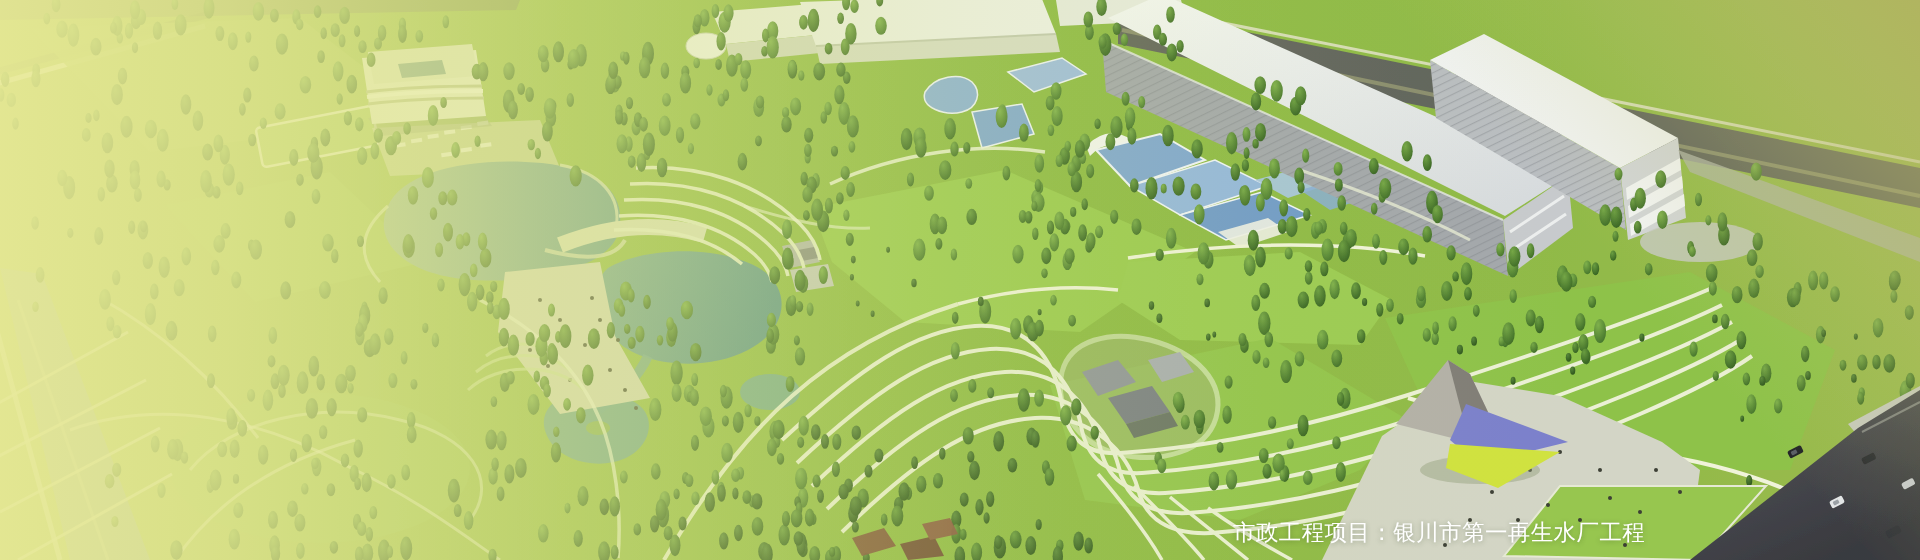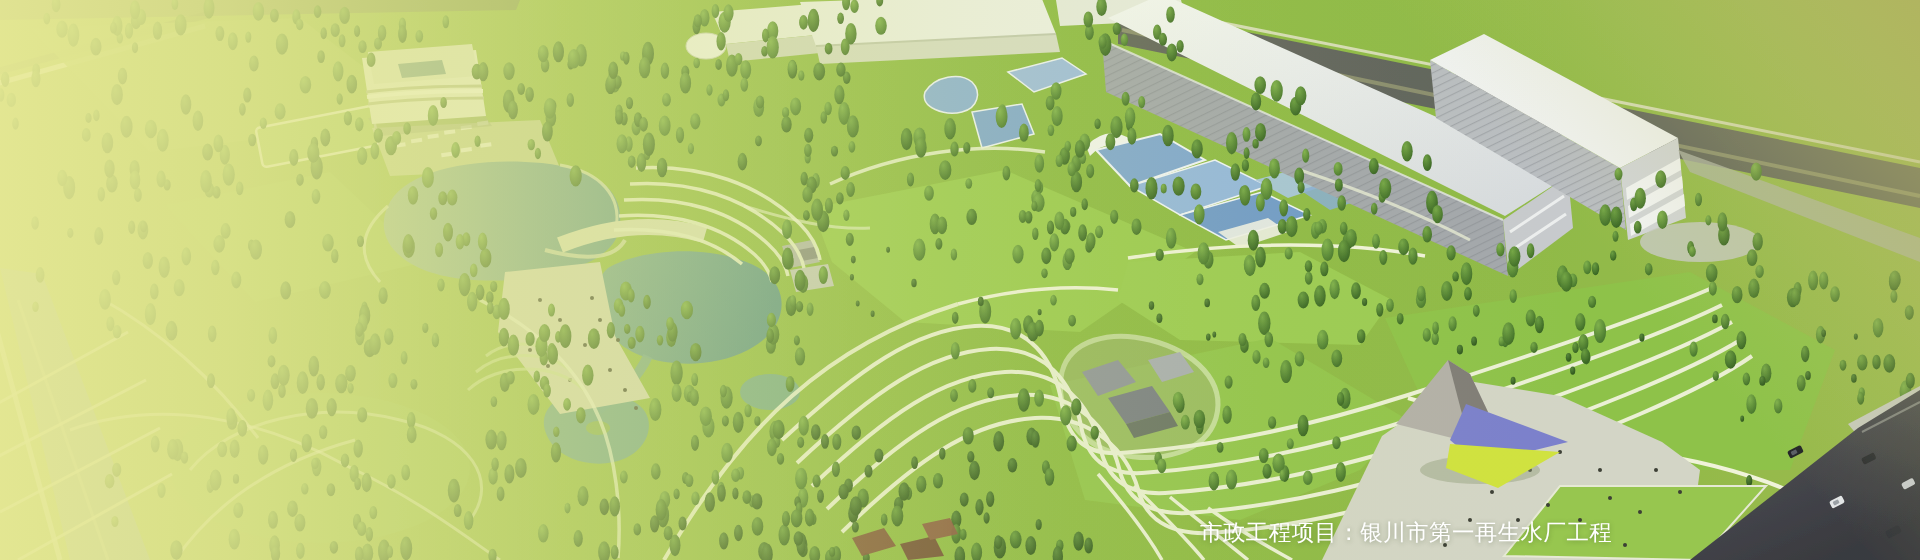--- a/index.html
+++ b/index.html
@@ -1,19 +1,19 @@
 <!DOCTYPE html>
 <html><head>
 <meta charset="utf-8">
 <style>
   html,body{margin:0;padding:0;background:#222;}
   .banner{position:relative;width:1920px;height:560px;overflow:hidden;background:#8fb944;font-family:"Liberation Sans",sans-serif;}
   .banner svg{position:absolute;left:0;top:0;display:block;}
   .caption{
-    position:absolute;left:1200px;top:519px;
+    position:absolute;left:1233px;top:519px;
     font-size:22.5px;line-height:28px;letter-spacing:0.4px;
     color:var(--caption-color,#ffffff);white-space:nowrap;
     text-shadow:0 1px 5px rgba(35,55,20,0.35);
     font-family:"Liberation Sans",sans-serif;font-weight:400;
   }
 </style>
 </head>
 <body>
 
 <div class="banner" style="--caption-color: #ffffff;">

